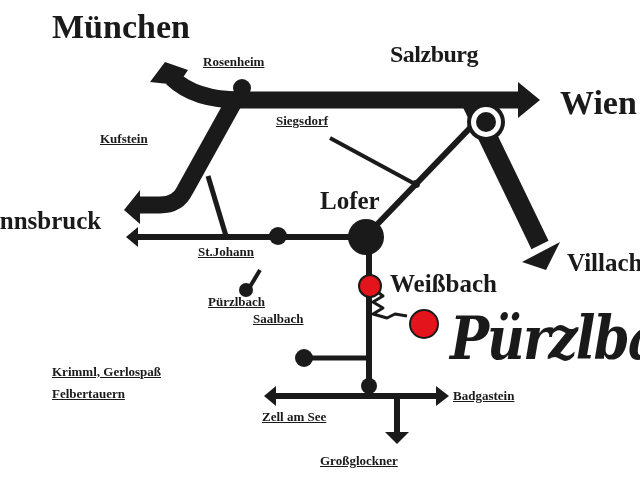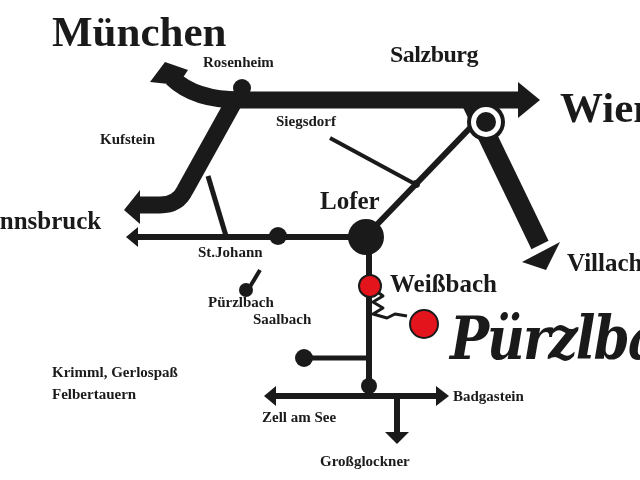--- a/index.html
+++ b/index.html
@@ -1,22 +1,22 @@
 <!DOCTYPE html>
 <html><head>
 <meta charset="utf-8">
 <style>
   html, body { margin:0; padding:0; background:#ffffff; }
   body { width:640px; height:480px; overflow:hidden; position:relative; }
   svg { position:absolute; left:0; top:0; }
   .lbl { position:absolute; font-family:"Liberation Serif", "DejaVu Serif", serif; font-weight:bold; color:#1a1a1a; white-space:nowrap; line-height:1; }
-  .big { font-size:43px; }
+  .big { font-size:34px; }
   .med { font-size:24px; letter-spacing:-0.5px; }
   .mid { font-size:25px; }
-  .sm { font-size:15px; }
+  .sm { font-size:13px;text-decoration:underline; }
   .fraktur { position:absolute; font-family:"DejaVu Serif", serif; font-weight:bold; font-style:italic; font-size:52px; color:#1a1a1a; letter-spacing:-2px; transform:scaleY(1.15); transform-origin:left top; white-space:nowrap; line-height:1; }
 </style>
 </head>
 <body>
 
 <svg width="640" height="480" viewBox="0 0 640 480">
   <g fill="none" stroke="#1a1a1a" stroke-linecap="butt" stroke-linejoin="round">
 
     <path d="M172 78 Q195 100 240 100 L522 100" stroke-width="17"></path>
 

